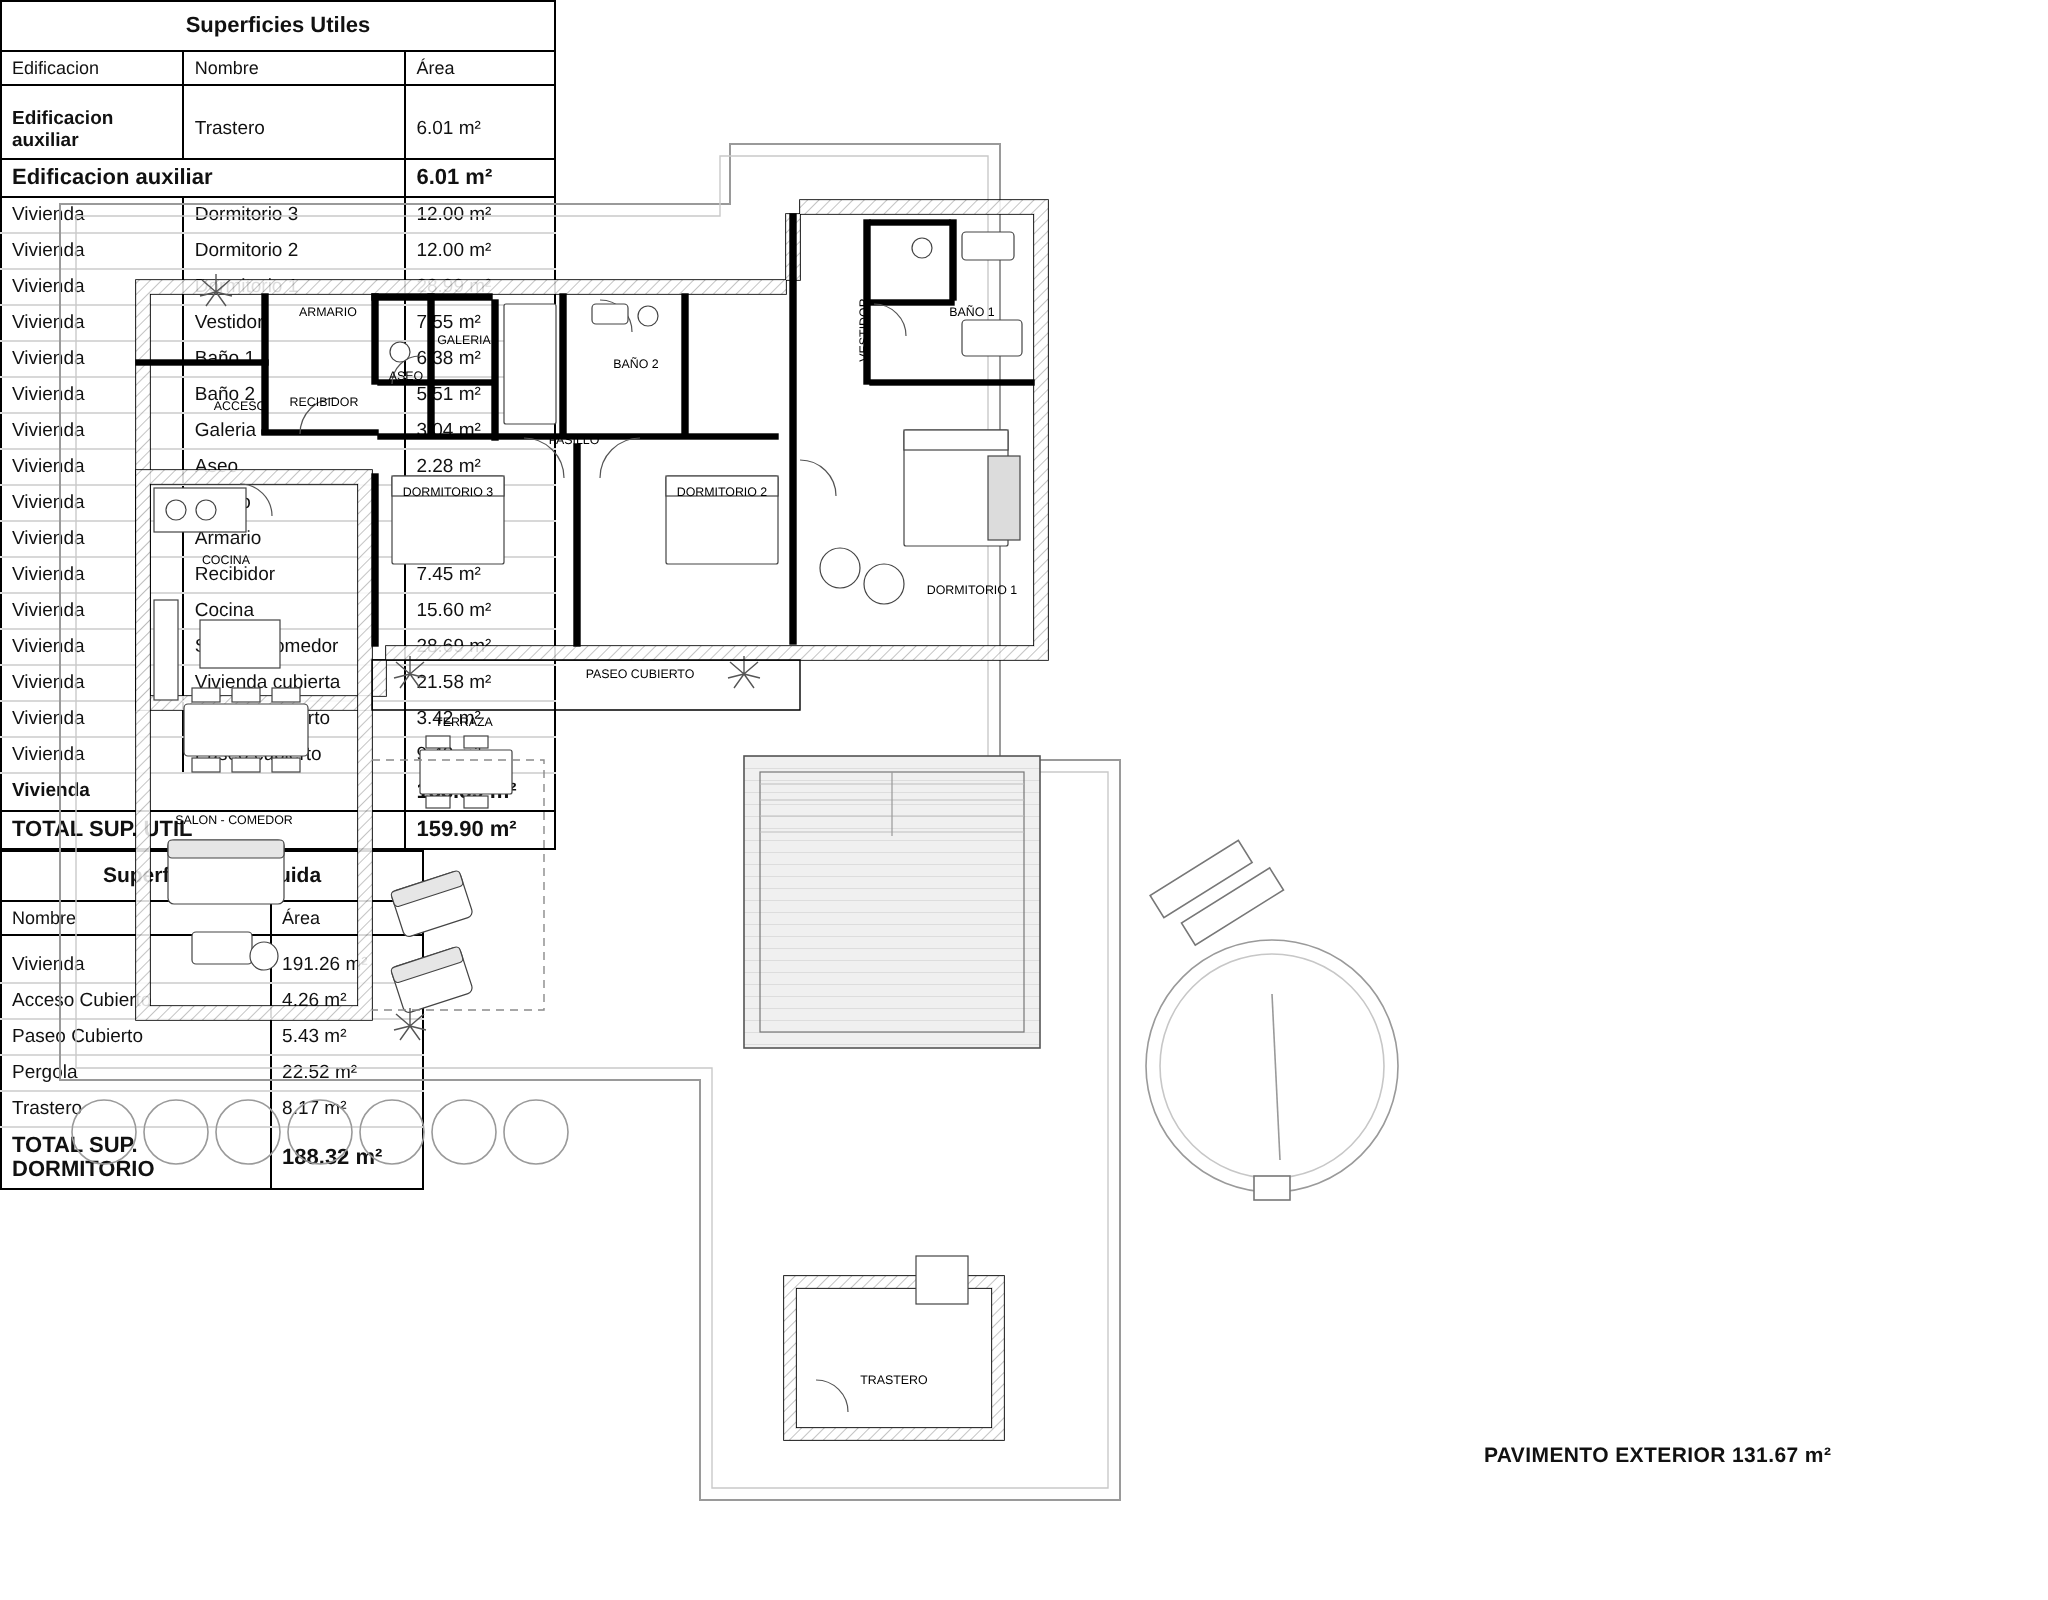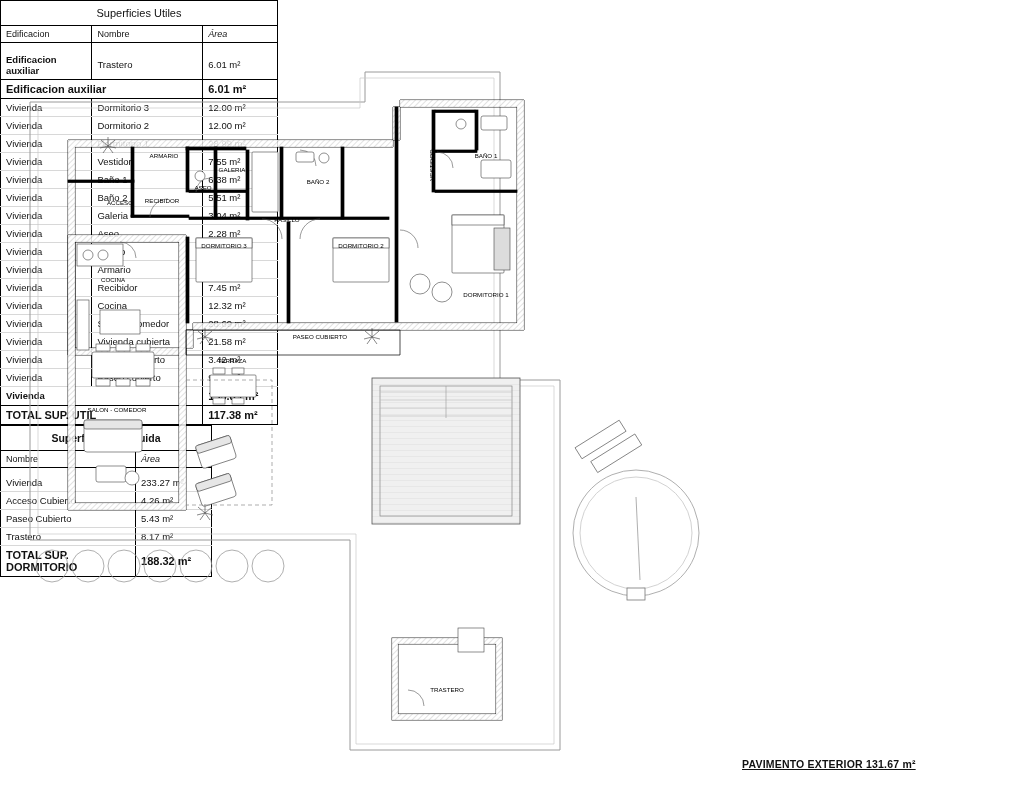--- a/index.html
+++ b/index.html
@@ -13,51 +13,51 @@
   }
   .sheet{position:absolute;inset:0;}
 
   
   .plan{position:absolute;left:0;top:0;width:730px;height:800px;}
   .plan svg{display:block;}
 
   
   #utiles{left:738px;top:44px;width:278px;}
   #utiles .title{
-    font-weight:normal;font-size:11px;text-align:center;
+    font-weight:bold;font-size:11px;text-align:center;
     border:1px solid #000;border-bottom:none;padding:6px 16px;
   }
   #utiles table{width:100%;border-collapse:collapse;font-size:9.5px;}
   #utiles table td{padding:3px 5px;}
   .hdr td{border-top:1px solid #000;border-bottom:1px solid #000;}
   .hdr{font-size:9px;}
   .c-edif{width:33%;margin-top:32px;}
   .c-nom{width:40%;}
-  .c-area{width:27%;font-style:italic;}
+  .c-area{width:27%;}
   .rowline td{border-bottom:1px solid #d8d8d8;}
   .sub td{font-weight:bold;border-top:1px solid #000;border-bottom:1px solid #000;}
   .sub .big{font-size:11px;}
   .tot td{font-weight:bold;font-size:11px;border-top:1px solid #000;}
   .frame-b{border-bottom:1px solid #000;}
   .outerbox{border-left:1px solid #000;border-right:1px solid #000;}
 
   
   #construida{left:738px;top:556px;width:212px;}
   #construida .title{
     font-weight:bold;font-size:10.5px;text-align:center;
     border:1px solid #000;border-bottom:none;padding:6px 0;
   }
   #construida table{width:100%;border-collapse:collapse;font-size:9.5px;}
   #construida table td{padding:3px 5px;}
   #construida .c-nom{width:64%;}
   #construida .c-area{width:36%;}
 
   #pav{
-    position:absolute;left:742px;top:758px;
-    font-size:10.5px;font-weight:bold;letter-spacing:.2px;text-decoration:underline;
+    position:absolute;left:742px;top:722px;
+    font-size:10.5px;font-weight:bold;letter-spacing:.2px;
   }
 
   .area{white-space:nowrap;}
 </style>
 </head>
 <body>
 
 <div class="sheet">
 
   <div class="plan">
@@ -341,21 +341,21 @@
             <td class="outerbox area">0.90 m²</td>
           </tr>
       <tr class="rowline">
             <td class="outerbox">Vivienda</td>
             <td>Recibidor</td>
             <td class="outerbox area">7.45 m²</td>
           </tr>
       <tr class="rowline">
             <td class="outerbox">Vivienda</td>
             <td>Cocina</td>
-            <td class="outerbox area">12.32 m²</td>
+            <td class="outerbox area">15.60 m²</td>
           </tr>
       <tr class="rowline">
             <td class="outerbox">Vivienda</td>
             <td>Salon - Comedor</td>
             <td class="outerbox area">28.69 m²</td>
           </tr>
       <tr class="rowline">
             <td class="outerbox">Vivienda</td>
             <td>Vivienda cubierta</td>
             <td class="outerbox area">21.58 m²</td>
@@ -370,49 +370,53 @@
             <td>Paseo cubierto</td>
             <td class="outerbox area">9.48 m²</td>
           </tr>
 
       <tr class="sub">
         <td class="outerbox" colspan="2">Vivienda</td>
         <td class="outerbox big area">153.89 m²</td>
       </tr>
       <tr class="tot">
         <td class="outerbox frame-b" colspan="2">TOTAL SUP. UTIL</td>
-        <td class="outerbox frame-b area">117.38 m²</td>
+        <td class="outerbox frame-b area">159.90 m²</td>
       </tr>
     </tbody>
       </table>
   </div>
 
   <div id="construida">
     <div class="title">Superficie Construida</div>
     <table>
       <tbody>
           <tr class="hdr">
         <td class="c-nom outerbox">Nombre</td>
         <td class="c-area outerbox">Área</td>
       </tr>
       <tr style="height:7px">
             <td class="outerbox"></td>
             <td class="outerbox"></td>
           </tr>
       <tr class="rowline">
             <td class="outerbox">Vivienda</td>
-            <td class="outerbox area">233.27 m²</td>
+            <td class="outerbox area">191.26 m²</td>
           </tr>
       <tr class="rowline">
             <td class="outerbox">Acceso Cubierto</td>
             <td class="outerbox area">4.26 m²</td>
           </tr>
       <tr class="rowline">
             <td class="outerbox">Paseo Cubierto</td>
             <td class="outerbox area">5.43 m²</td>
+          </tr>
+      <tr class="rowline">
+            <td class="outerbox">Pergola</td>
+            <td class="outerbox area">22.52 m²</td>
           </tr>
       <tr class="rowline">
             <td class="outerbox">Trastero</td>
             <td class="outerbox area">8.17 m²</td>
           </tr>
       <tr class="tot">
         <td class="outerbox frame-b">TOTAL SUP. DORMITORIO</td>
         <td class="outerbox frame-b area">188.32 m²</td>
       </tr>
     </tbody>

